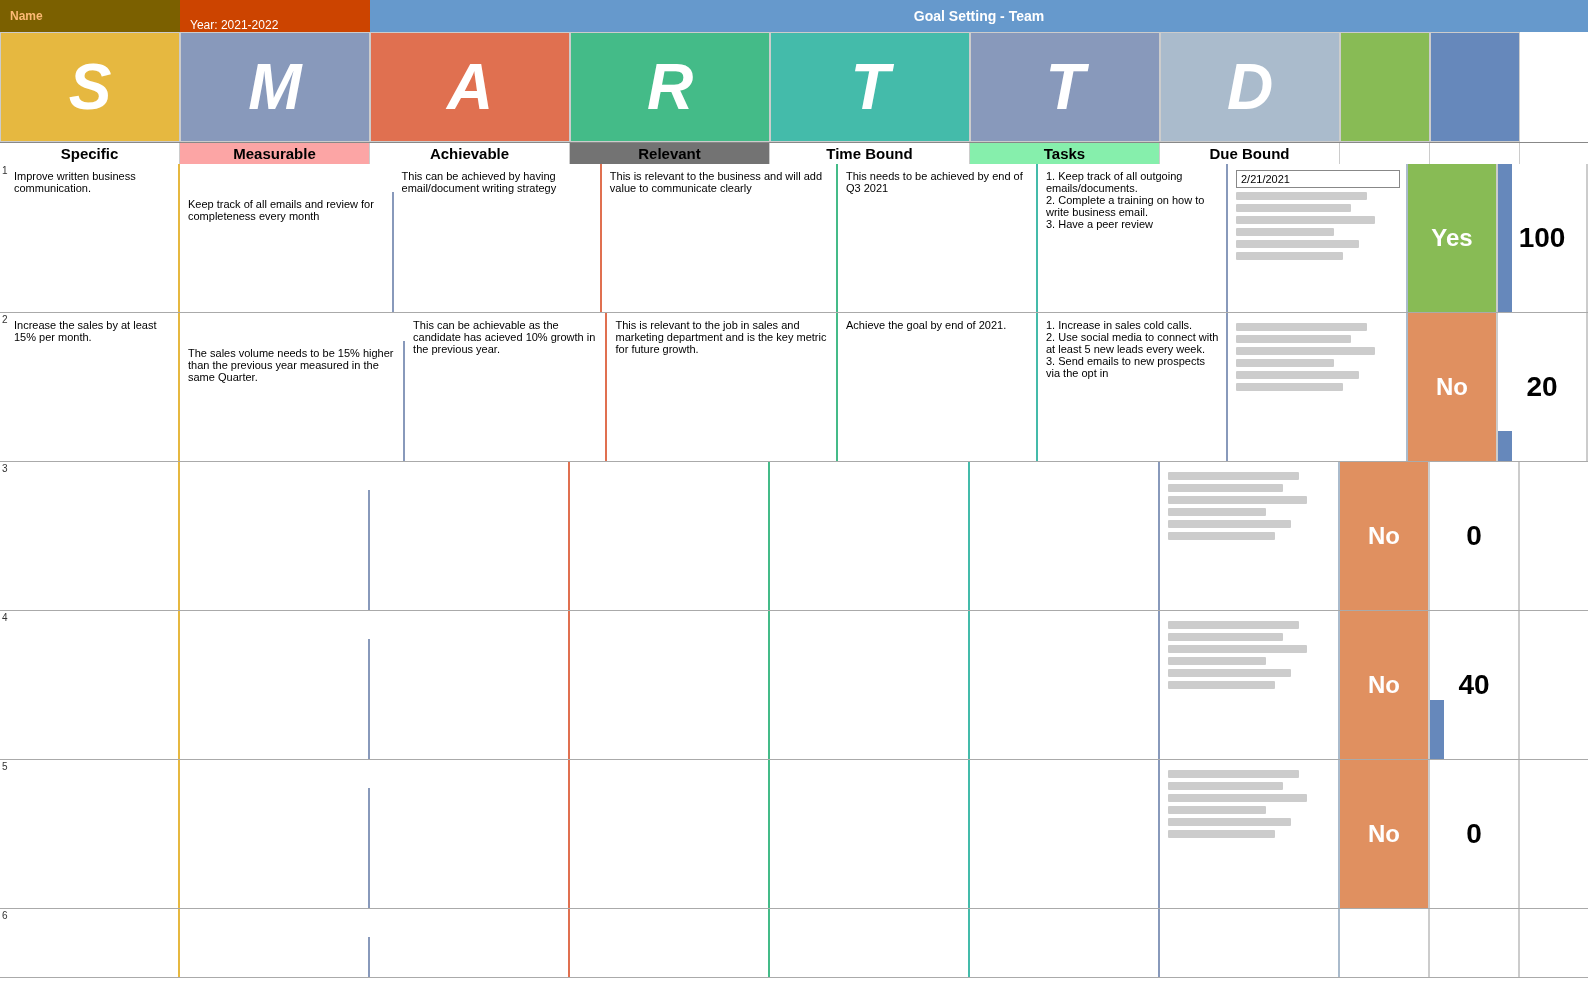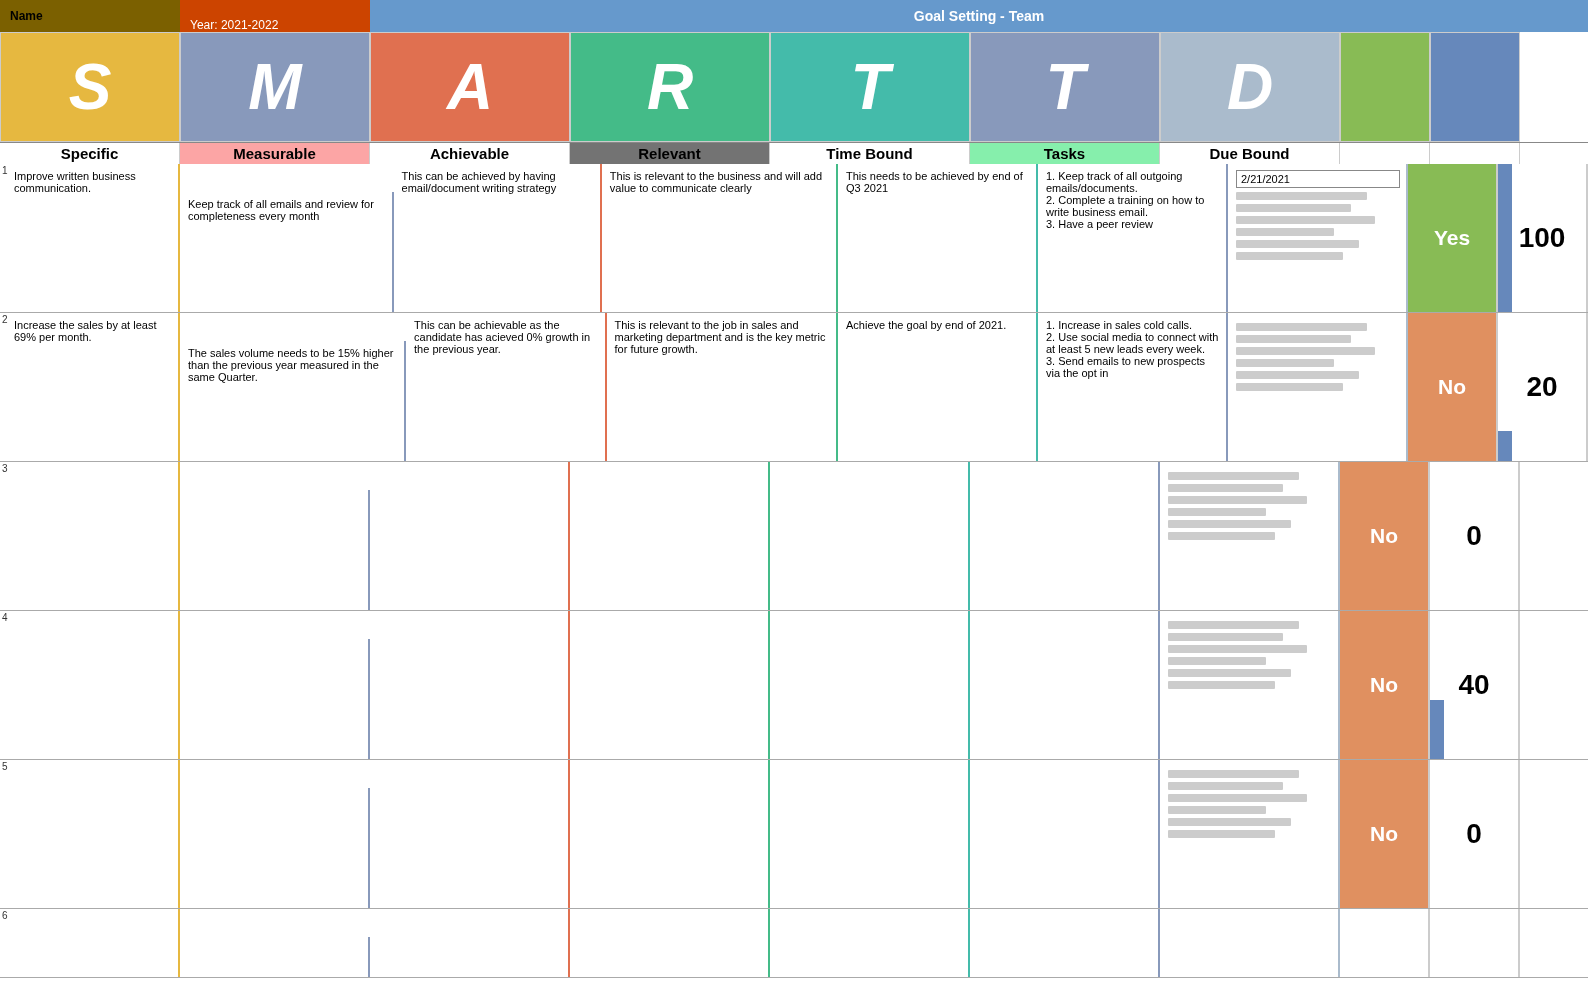--- a/index.html
+++ b/index.html
@@ -8,21 +8,21 @@
     .app-container { width: 1588px; min-height: 981px; background: #fff; overflow: hidden; }
 
     
     .title-bar {
       display: flex;
       align-items: stretch;
       height: 32px;
     }
     .title-name-cell {
       background: #7B6000;
-      color: #000000;
+      color: #fdba74;
       font-weight: bold;
       font-size: 12px;
       padding: 0 10px;
       display: flex; align-items: center;
       min-width: 180px;
     }
     .title-year-cell {
       background: #CC4400;
       color: #fff;
       font-size: 12px;
@@ -111,21 +111,21 @@
     .data-cell.measurable{ min-width: 190px; border-color: #8899BB; background: #fff; margin-top: 28px; }
     .data-cell.achievable{ min-width: 200px; border-color: #E07050; background: #fff; }
     .data-cell.relevant  { min-width: 200px; border-color: #44BB88; background: #fff; }
     .data-cell.timebound { min-width: 200px; border-color: #44BBAA; background: #fff; }
     .data-cell.tasks     { min-width: 190px; border-color: #8899BB; background: #fff; }
     .data-cell.duedates  { min-width: 180px; border-color: #AABBCC; background: #fff; }
 
     .data-cell.yesno-cell {
       min-width: 90px;
       display: flex; align-items: flex-start; justify-content: center;
-      font-size: 21px;
+      font-size: 24px;
       font-weight: bold;
       border-right: 2px solid #ccc;
       padding: 0;
     }
     .data-cell.score-cell {
       min-width: 90px;
       display: flex; align-items: center; justify-content: center;
       font-size: 28px;
       font-weight: bold;
       border-right: 2px solid #ccc;
@@ -291,27 +291,27 @@
     <div class="score-bar-container">
       <div class="score-bar" style="height:100%"></div>
       <span style="position:relative;z-index:1;font-size:28px;font-weight:bold">100</span>
     </div>
 
     </div>
   </div>
       <div class="data-row">
     <div class="data-cell specific">
       <span class="row-num">2</span>
-      <span>Increase the sales by at least 69% per month.</span>
+      <span>Increase the sales by at least 15% per month.</span>
     </div>
     <div class="data-cell measurable">
       <span>The sales volume needs to be 15% higher than the previous year measured in the same Quarter.</span>
     </div>
     <div class="data-cell achievable">
-      <span>This can be achievable as the candidate has acieved 0% growth in the previous year.</span>
+      <span>This can be achievable as the candidate has acieved 10% growth in the previous year.</span>
     </div>
     <div class="data-cell relevant">
       <span>This is relevant to the job in sales and marketing department and is the key metric for future growth.</span>
     </div>
     <div class="data-cell timebound">
       <span>Achieve the goal by end of 2021.</span>
     </div>
     <div class="data-cell tasks">
       <span>1. Increase in sales cold calls.<br>2. Use social media to connect with at least 5 new leads every week.<br>3. Send emails to new prospects via the opt in</span>
     </div>

